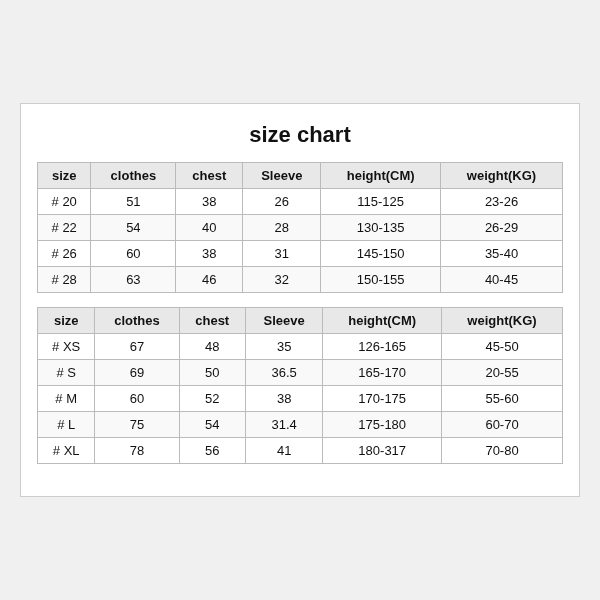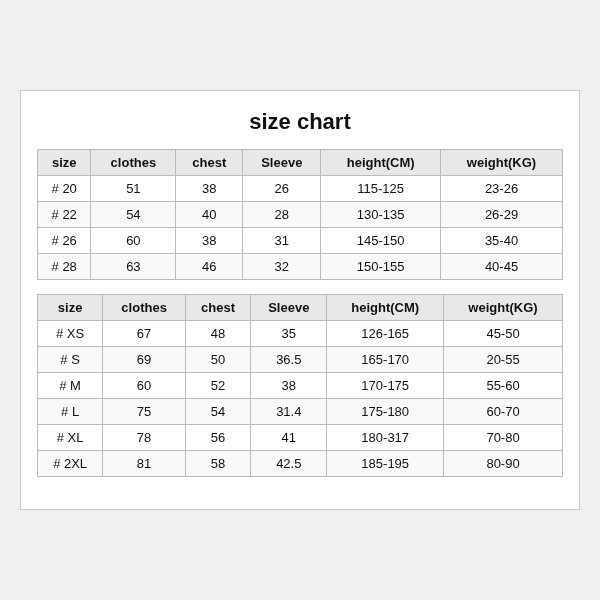--- a/index.html
+++ b/index.html
@@ -162,23 +162,15 @@
           <td>60-70</td>
         </tr>
         <tr>
           <td># XL</td>
           <td>78</td>
           <td>56</td>
           <td>41</td>
           <td>180-317</td>
           <td>70-80</td>
         </tr>
-        <tr>
-          <td># 2XL</td>
-          <td>81</td>
-          <td>58</td>
-          <td>42.5</td>
-          <td>185-195</td>
-          <td>80-90</td>
-        </tr>
       </tbody>
   </table>
 </div>
 
 </body></html>

